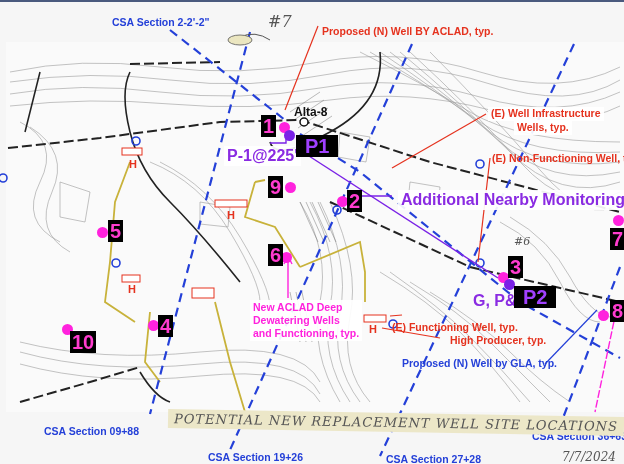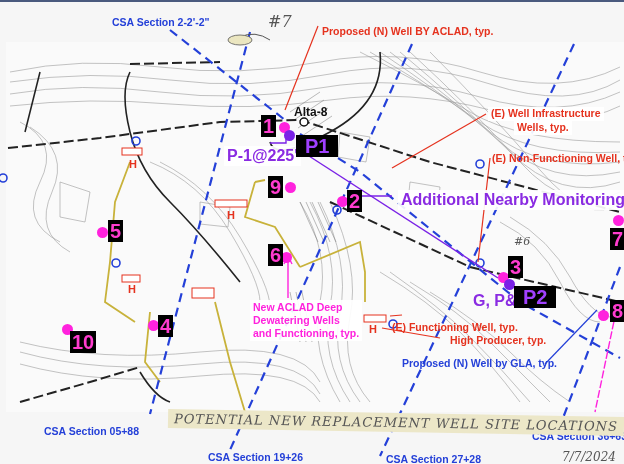--- a/index.html
+++ b/index.html
@@ -143,21 +143,21 @@
 
     <path d="M618 300 L595 410" stroke="#ff22dd" stroke-width="1.4" fill="none" stroke-dasharray="8,2"></path>
 
     <circle cx="304" cy="120" r="4" stroke="#111" stroke-width="1.5" fill="#fff"></circle>
 
     <path d="M240 35 Q255 28 270 38" stroke="#555" stroke-width="1" fill="none"></path>
     <ellipse cx="240" cy="38" rx="12" ry="5" fill="#ebe6c0" stroke="#555" stroke-width="0.8"></ellipse>
   </svg>
 
   <div class="lbl blue" style="left:112px;top:15px;">CSA Section 2-2'-2"</div>
-  <div class="lbl blue" style="left:44px;top:424px;">CSA Section 05+88</div>
+  <div class="lbl blue" style="left:44px;top:424px;">CSA Section 09+88</div>
   <div class="lbl blue" style="left:208px;top:450px;">CSA Section 19+26</div>
   <div class="lbl blue" style="left:386px;top:452px;">CSA Section 27+28</div>
   <div class="lbl blue" style="left:532px;top:429px;">CSA Section 36+63</div>
 
   <div class="lbl red" style="left:322px;top:24px;">Proposed (N) Well BY ACLAD, typ.</div>
   <div class="lbl red bgwhite" style="left:488px;top:105px;">(E) Well Infrastructure</div>
   <div class="lbl red bgwhite" style="left:514px;top:119px;">Wells, typ.</div>
   <div class="lbl red" style="left:492px;top:151px;">(E) Non-Functioning Well, typ</div>
   <div class="lbl red" style="left:392px;top:312px;margin-top:8px;">(E) Functioning Well, typ.</div>
   <div class="lbl red" style="left:450px;top:333px;">High Producer, typ.</div>

